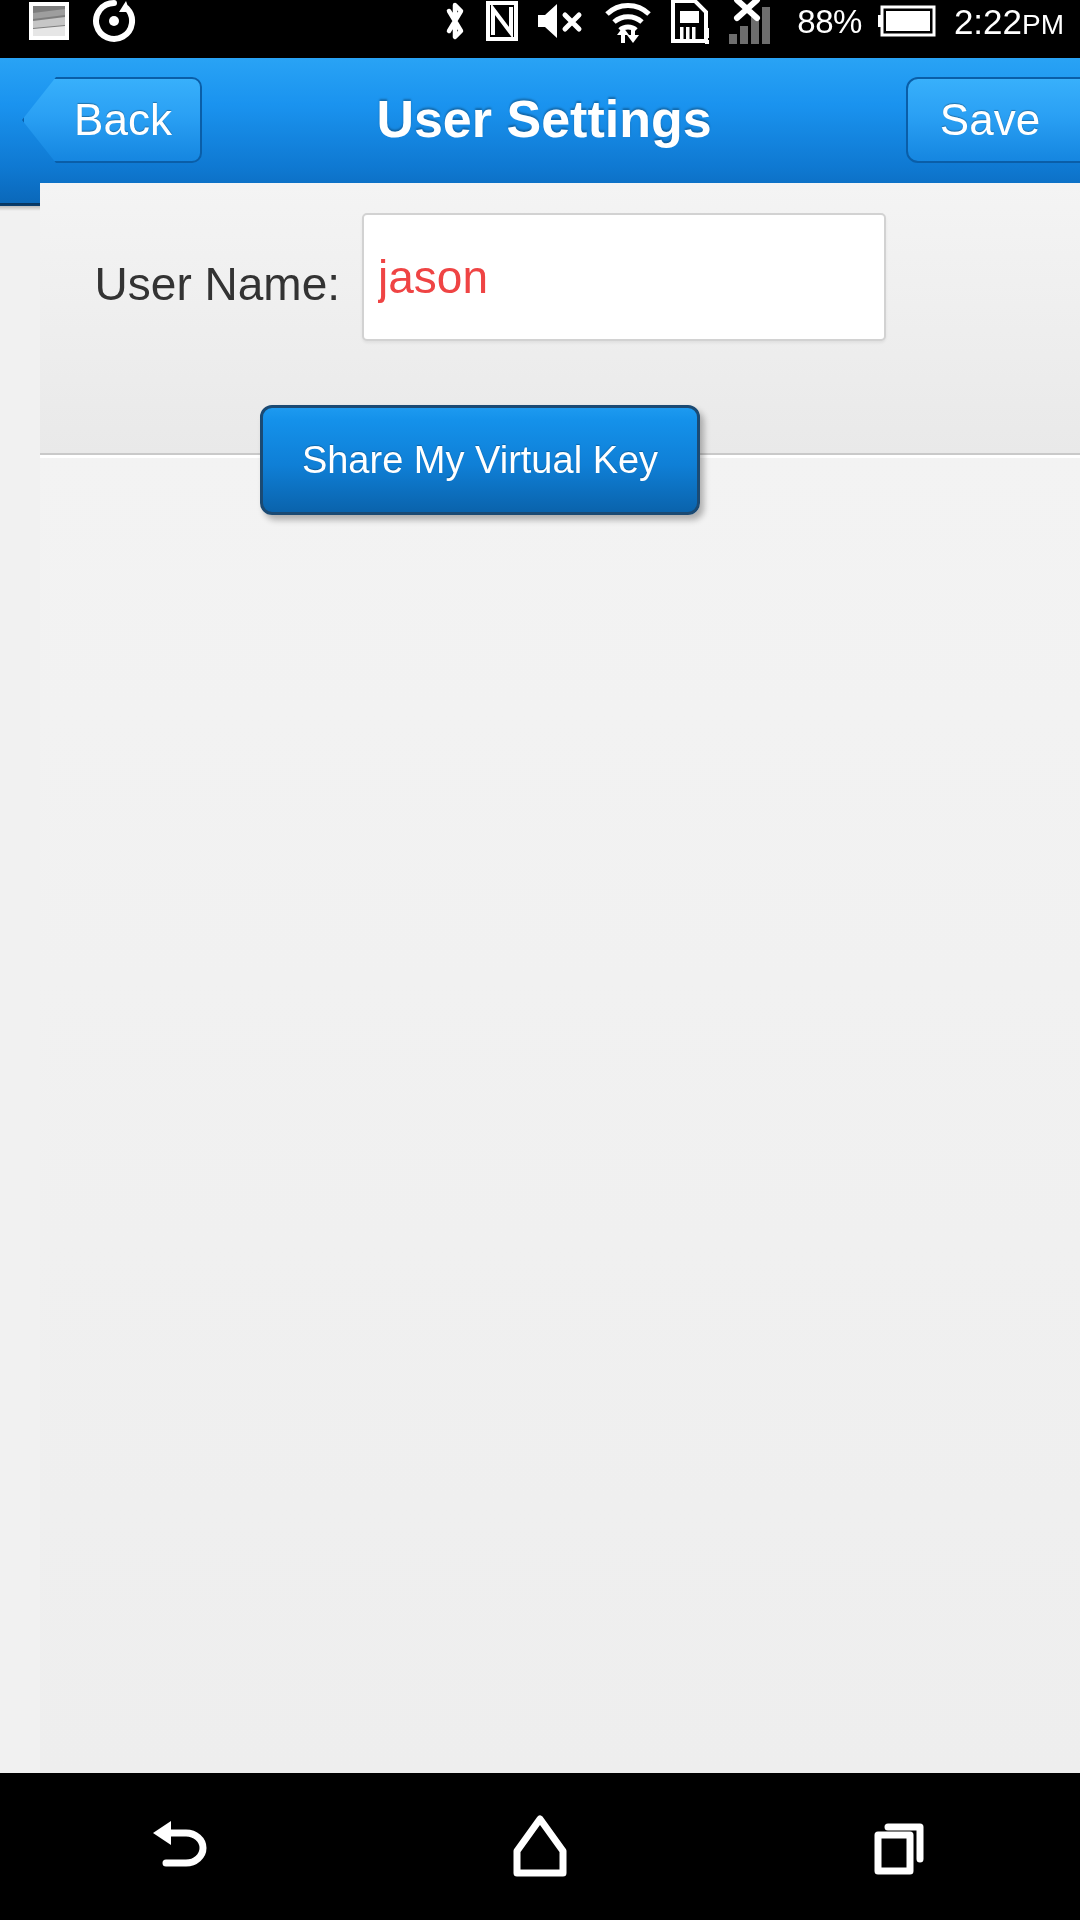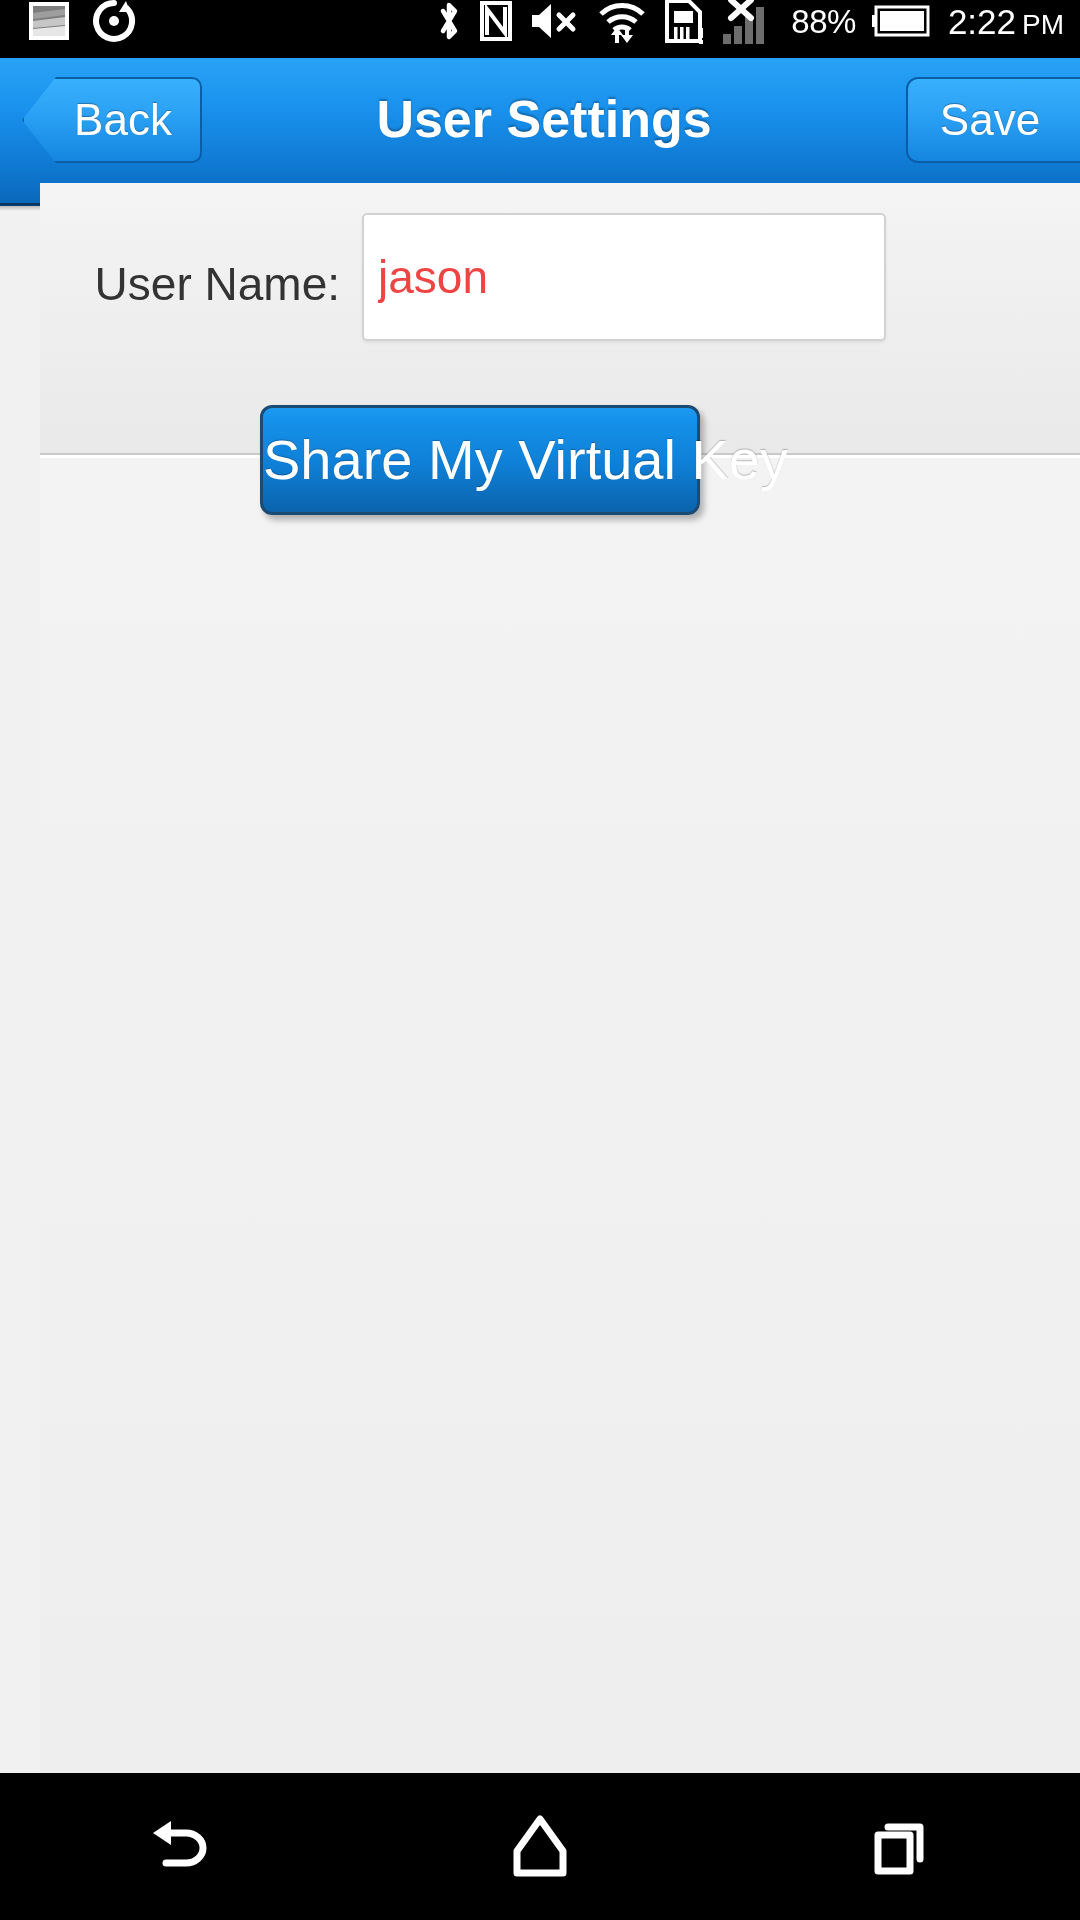--- a/index.html
+++ b/index.html
@@ -56,21 +56,20 @@
     line-height: 1;
     white-space: nowrap;
   }
   .sb-time {
     color: #ffffff;
     font-size: 35px;
     line-height: 1;
     white-space: nowrap;
     display: flex;
     align-items: baseline;
-    gap: 6px;
   }
   .sb-ampm { font-size: 28px; }
 
   
   #header {
     position: absolute;
     top: 58px; left: 0;
     width: 1080px;
     height: 148px;
     background: linear-gradient(to bottom, #29a3f5 0%, #1a93ef 32%, #0f79d2 75%, #0a68ba 100%);
@@ -188,21 +187,21 @@
   #share-button {
     position: absolute;
     left: 220px;
     top: 222px;
     width: 440px;
     height: 110px;
     background: linear-gradient(to bottom, #1d9af0 0%, #1491ea 12%, #0f7fd6 55%, #0a63ac 100%);
     border: 3px solid #1b4a73;
     border-radius: 12px;
     color: #ffffff;
-    font-size: 56px;
+    font-size: 38px;
     line-height: 104px;
     text-align: center;
     white-space: nowrap;
     box-shadow: 4px 5px 6px rgba(0,0,0,0.28);
     text-shadow: 0 -1px 1px rgba(0,0,0,0.25);
   }
 
   
   #nav-bar {
     position: absolute;

